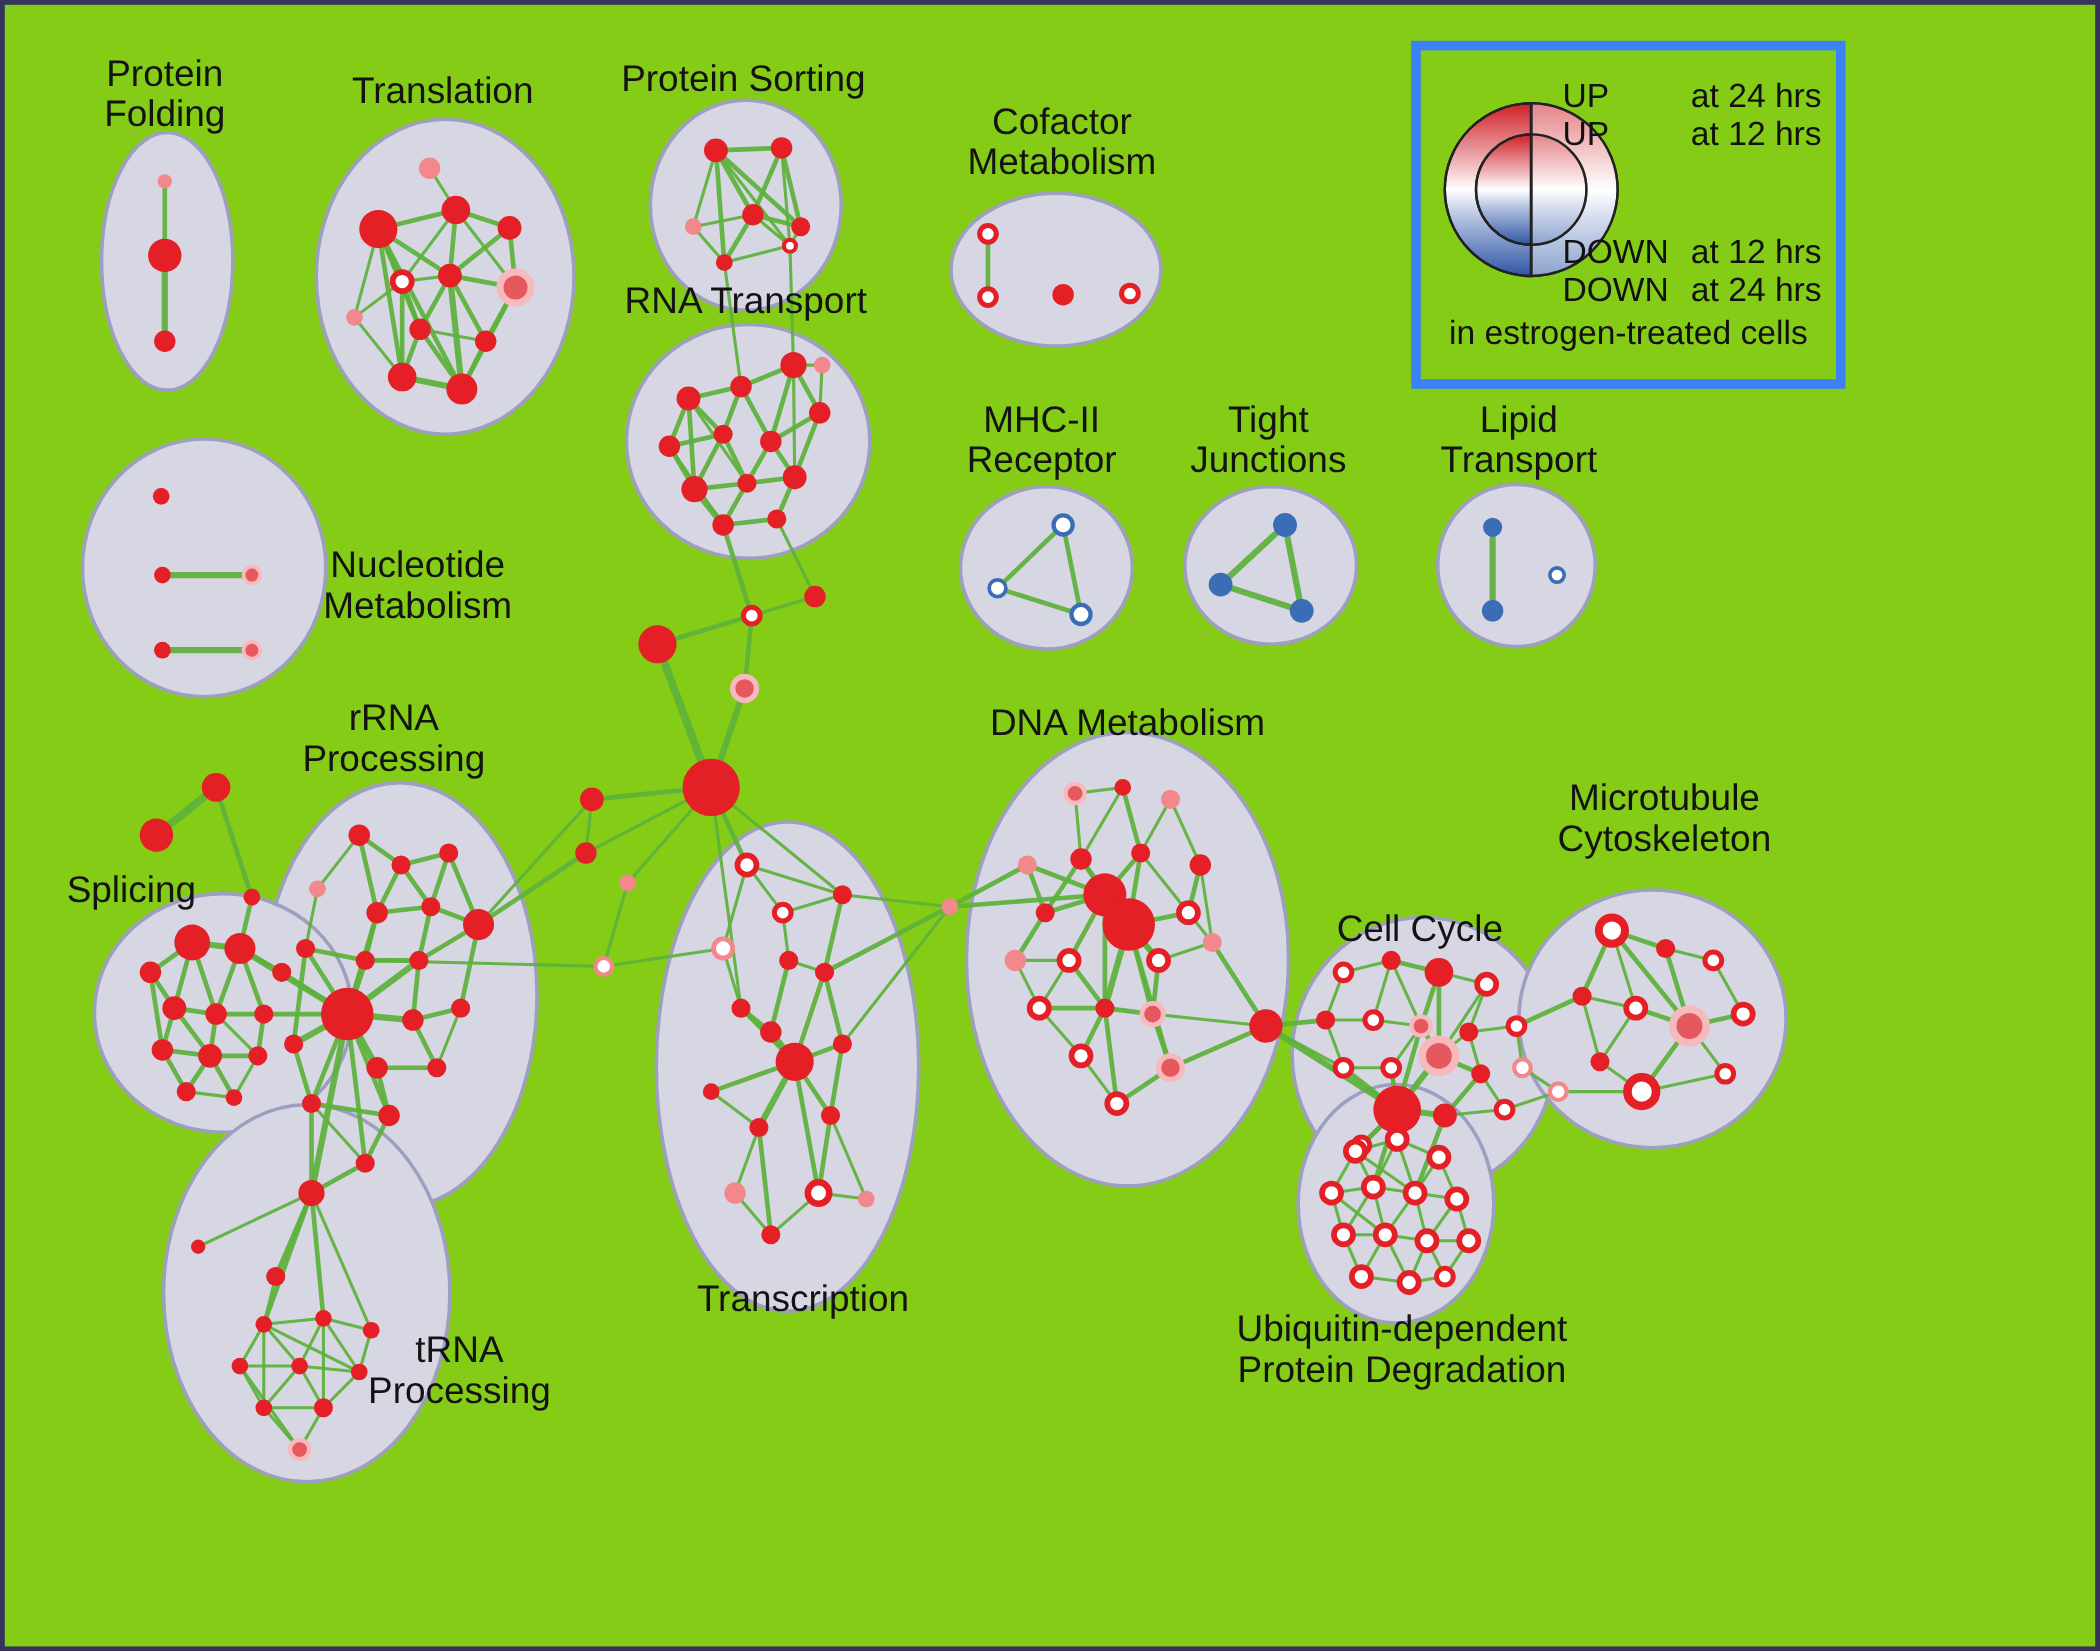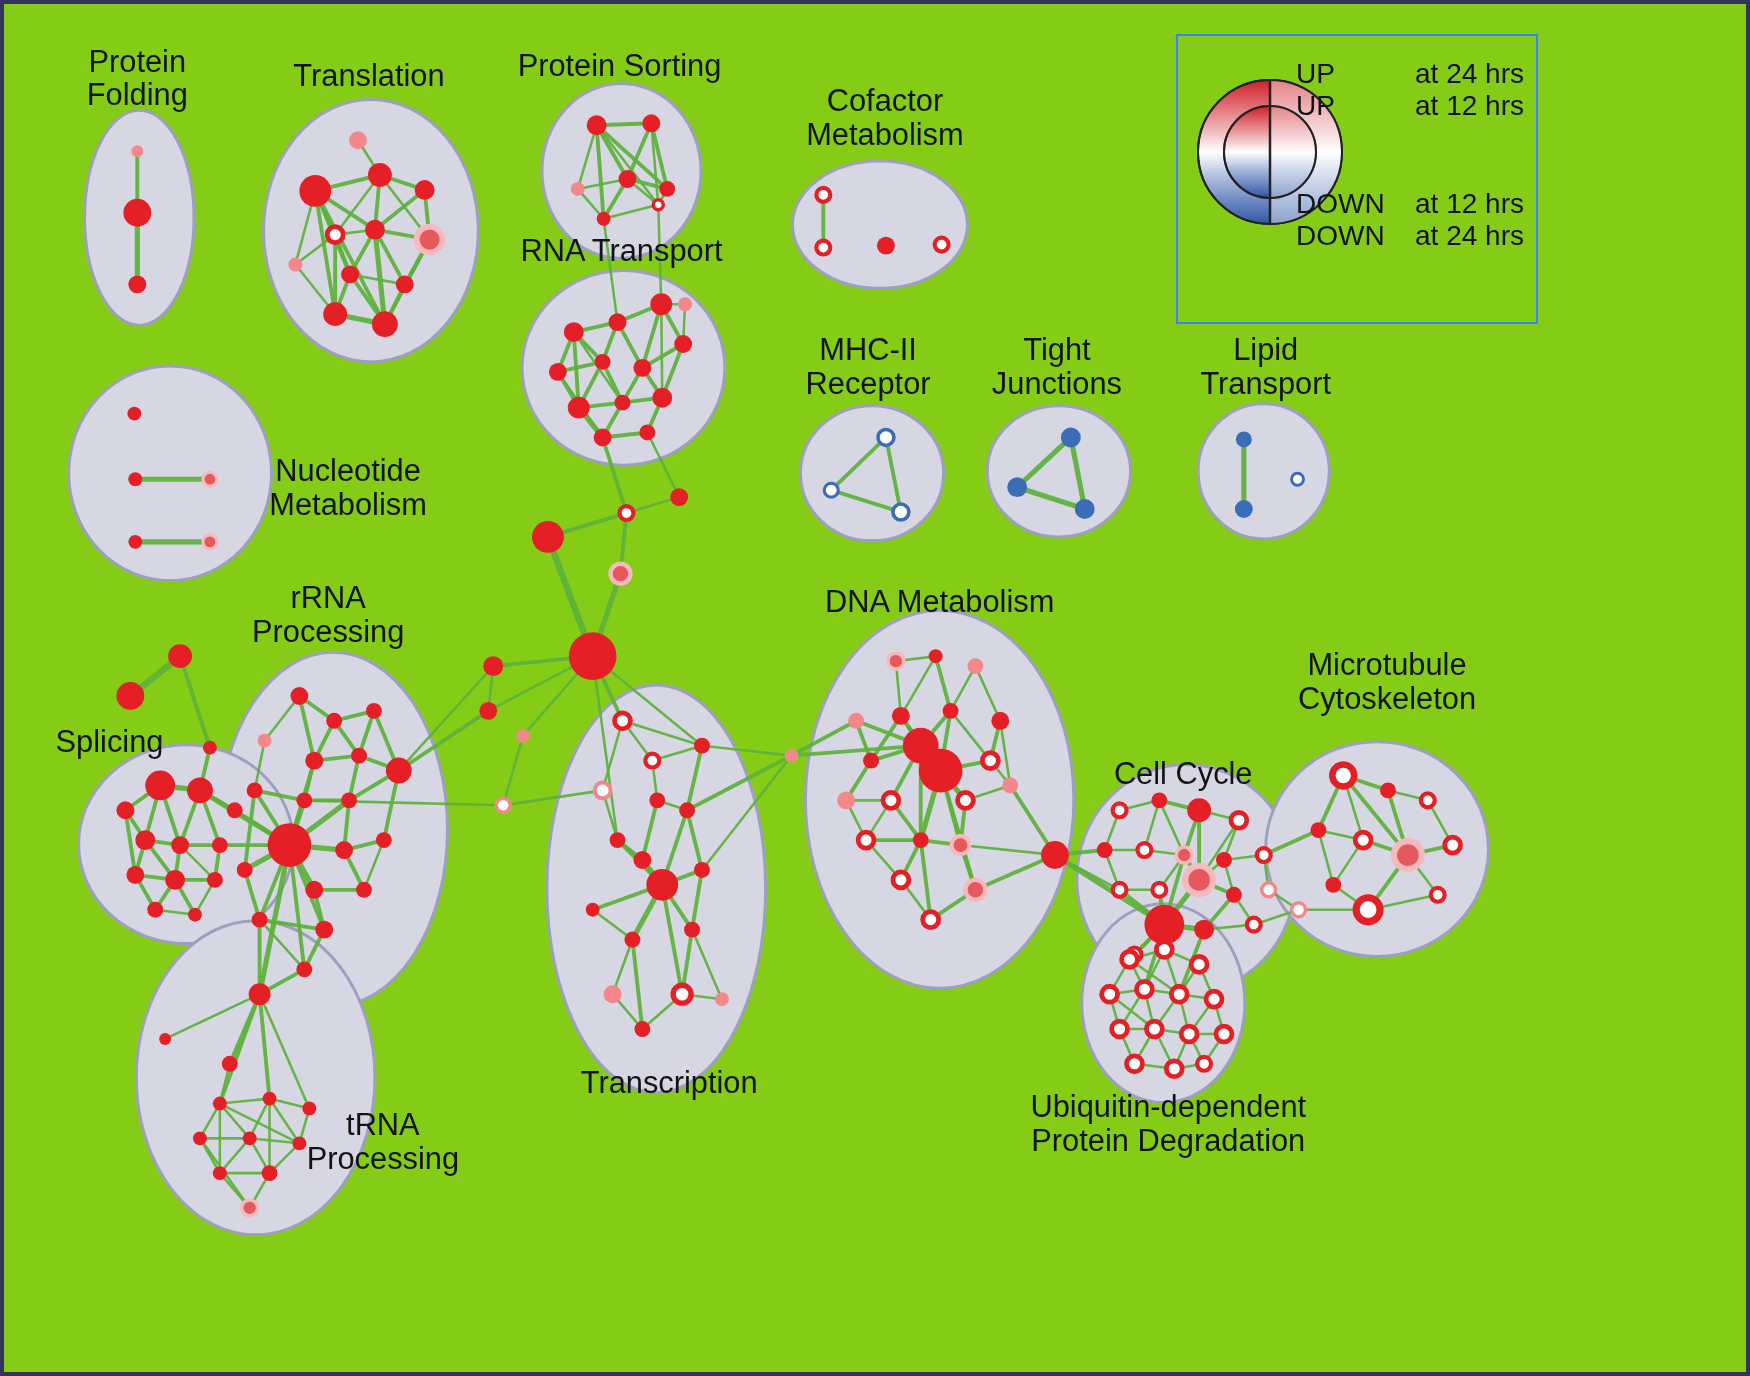--- a/index.html
+++ b/index.html
@@ -5,21 +5,21 @@
   html,body{margin:0;padding:0;background:#9a9ab5;}
   .canvas{
     position:relative;width:1750px;height:1376px;
     background:#84cc16;border:4px solid #34345c;box-sizing:border-box;
     font-family:"Liberation Sans", sans-serif;overflow:hidden;
   }
   #net{position:absolute;left:0;top:0;width:100%;height:100%;}
   .cluster-label{font:31px "Liberation Sans", sans-serif;fill:#131313;}
   .legend{
     position:absolute;left:1172px;top:30px;width:362px;height:290px;
-    border:2px solid #3b82f6;box-sizing:border-box;background:transparent;
+    border:8px solid #3b82f6;box-sizing:border-box;background:transparent;
     font-size:28px;color:#111;
   }
   .legend-glyph{position:absolute;left:2px;top:8px;}
   .lg-row{position:absolute;left:118px;right:12px;display:flex;justify-content:space-between;white-space:nowrap;}
   .lg-caption{position:absolute;left:0;width:100%;text-align:center;white-space:nowrap;}
 </style>
 </head>
 <body>
 
 <div class="canvas">
@@ -648,14 +648,15 @@
       <span>at 12 hrs</span>
     </div>
     <div class="lg-row" style="top:152px">
       <span>DOWN</span>
       <span>at 12 hrs</span>
     </div>
     <div class="lg-row" style="top:184px">
       <span>DOWN</span>
       <span>at 24 hrs</span>
     </div>
+    <div class="lg-caption" style="top:220px">in estrogen-treated cells</div>
   </div>
 </div>
 
 </body></html>

